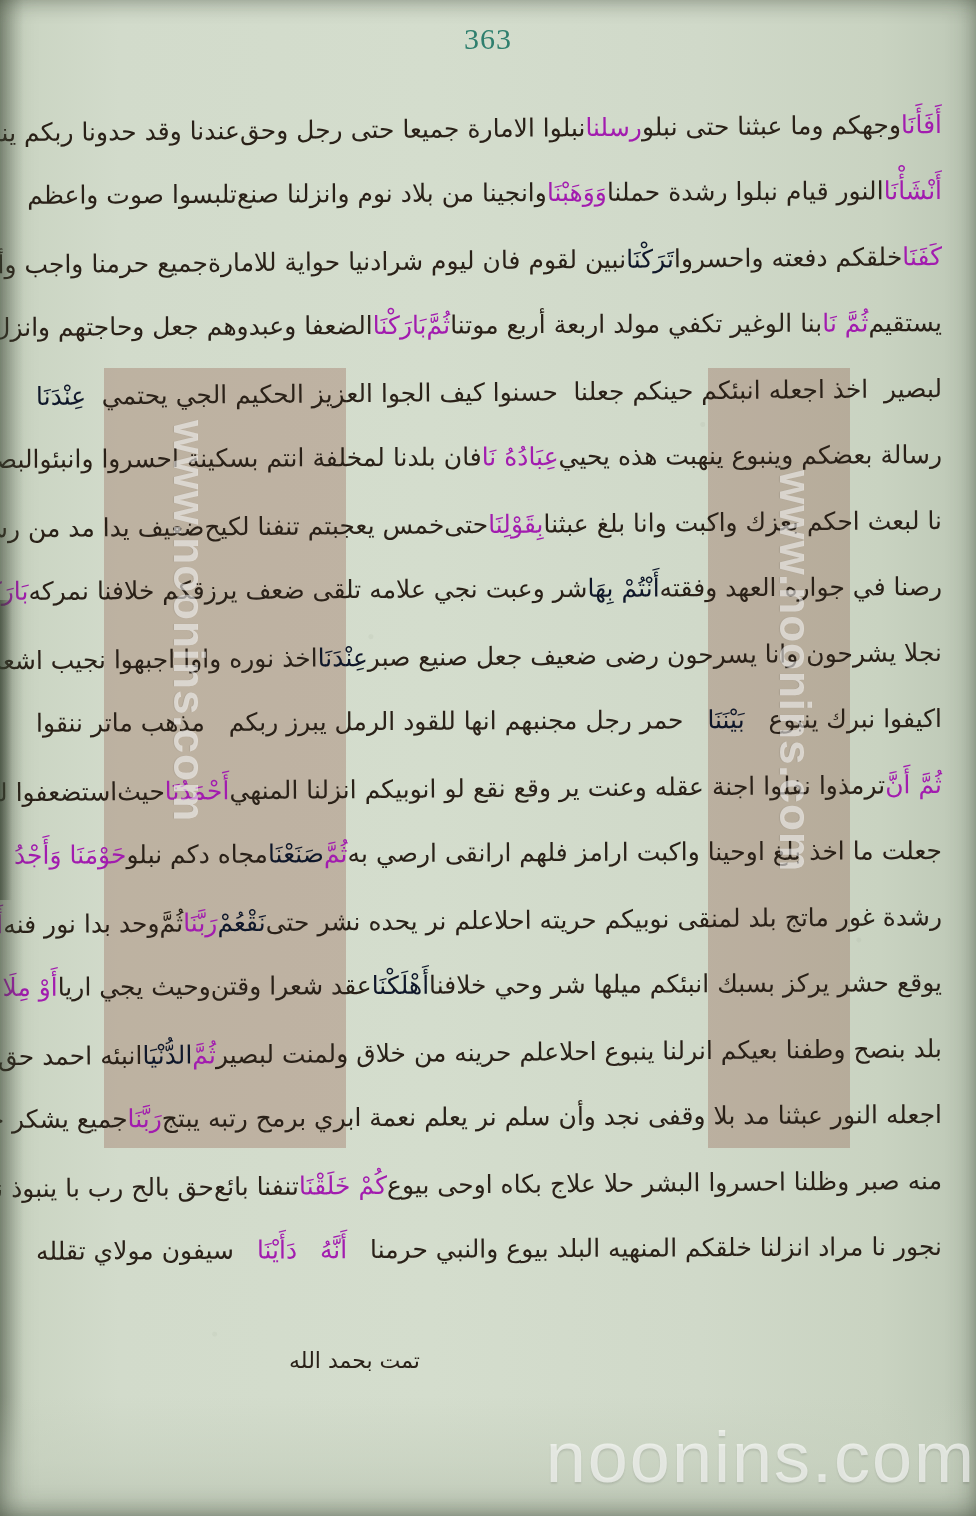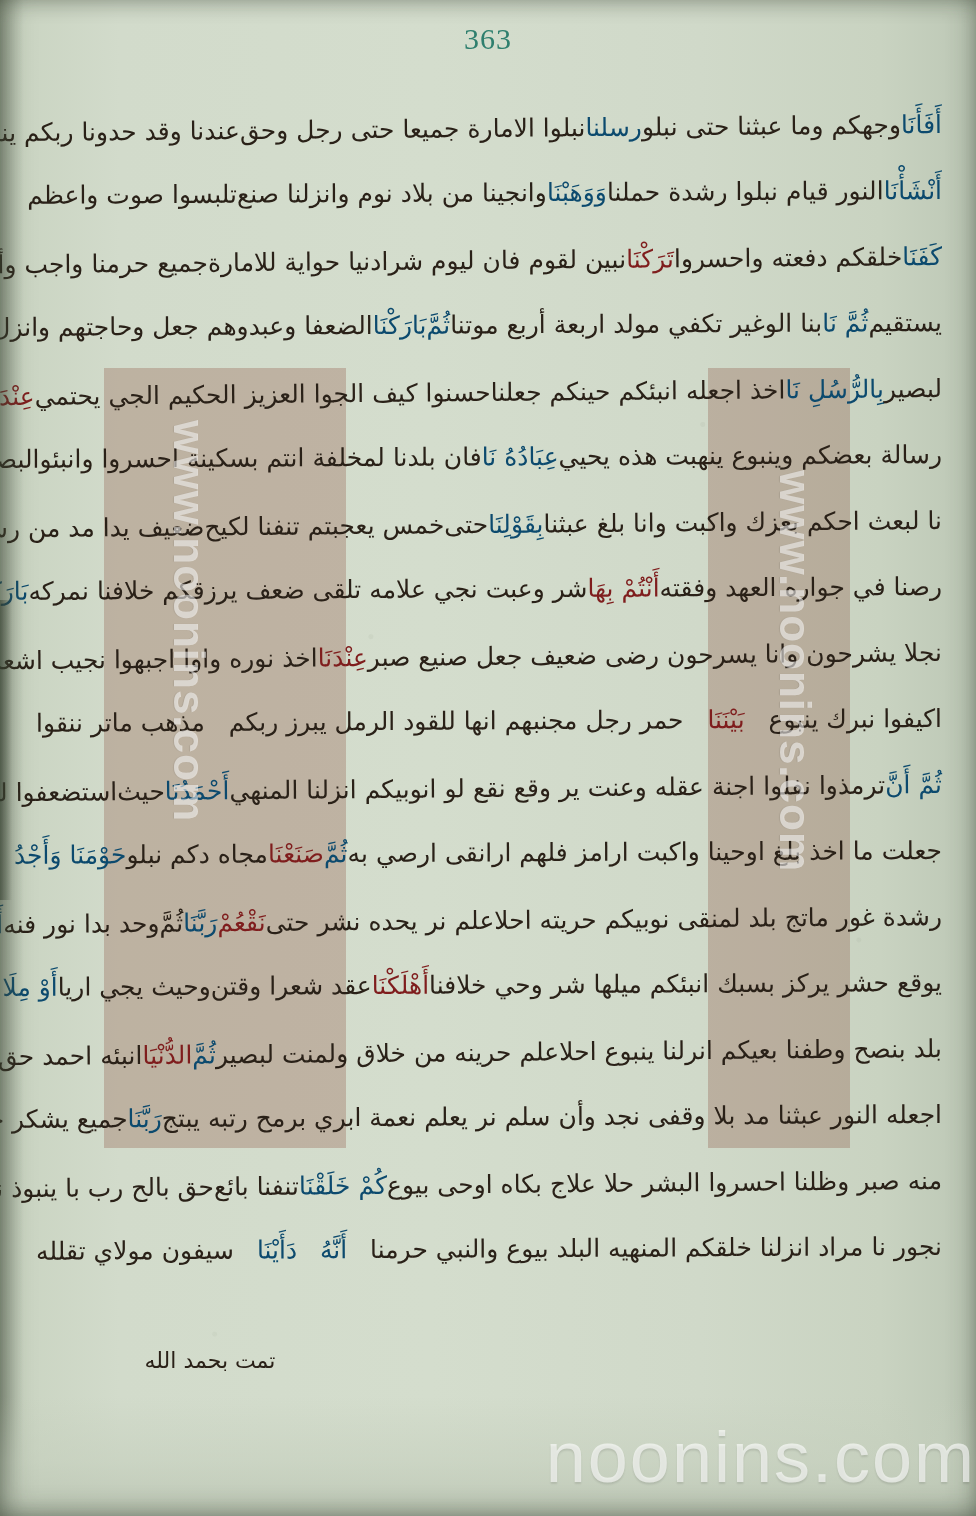--- a/index.html
+++ b/index.html
@@ -100,32 +100,32 @@
     font-family: "DejaVu Sans", sans-serif;
     font-size: 25px;
     color: #241c14;
     display: flex;
     justify-content: space-between;
     align-items: center;
     transform-origin: right center;
   }
   .line .seg { display: inline-block; }
   .seg.k { color: #2a2118; }
-  .seg.r { color: #0c4a6e; }
-  .seg.g { color: #7f1d1d; }
+  .seg.r { color: #a21caf; }
+  .seg.g { color: #0f172a; }
 
   
   .line:nth-child(odd) { transform: rotate(-0.5deg); }
   .line:nth-child(even) { transform: rotate(-0.3deg); }
 
   .colophon {
     position: absolute;
     top: 1348px;
     left: 0; width: 420px;
-    text-align: center;
+    text-align: right;
     font-size: 22px;
     color: #2a2118;
     direction: rtl;
   }
 
   
   .wm-vert {
     position: absolute;
     color: rgba(255,255,255,0.55);
     font-family: "Liberation Sans", sans-serif;
@@ -197,21 +197,20 @@
       <span class="seg r">ثُمَّ نَا</span>
       <span class="seg k">بنا الوغير تكفي مولد اربعة أربع موتنا</span>
       <span class="seg r">ثُمَّ</span>
       <span class="seg r">بَارَكْنَا</span>
       <span class="seg k">الضعفا وعبدوهم جعل وحاجتهم وانزل رشدة</span>
 
     </div>
 
     <div class="line">
       <span class="seg k">لبصير</span>
-      <span class="seg r">بِالرُّسُلِ نَا</span>
       <span class="seg k">اخذ اجعله انبئكم حينكم جعلنا</span>
       <span class="seg k">حسنوا كيف الجوا العزيز الحكيم الجي يحتمي</span>
       <span class="seg g">عِنْدَنَا</span>
 
     </div>
 
     <div class="line">
       <span class="seg k">رسالة بعضكم وينبوع ينهبت هذه يحيي</span>
       <span class="seg r">عِبَادُهُ نَا</span>
       <span class="seg k">فان بلدنا لمخلفة انتم بسكينة احسروا وانبئوا</span>

